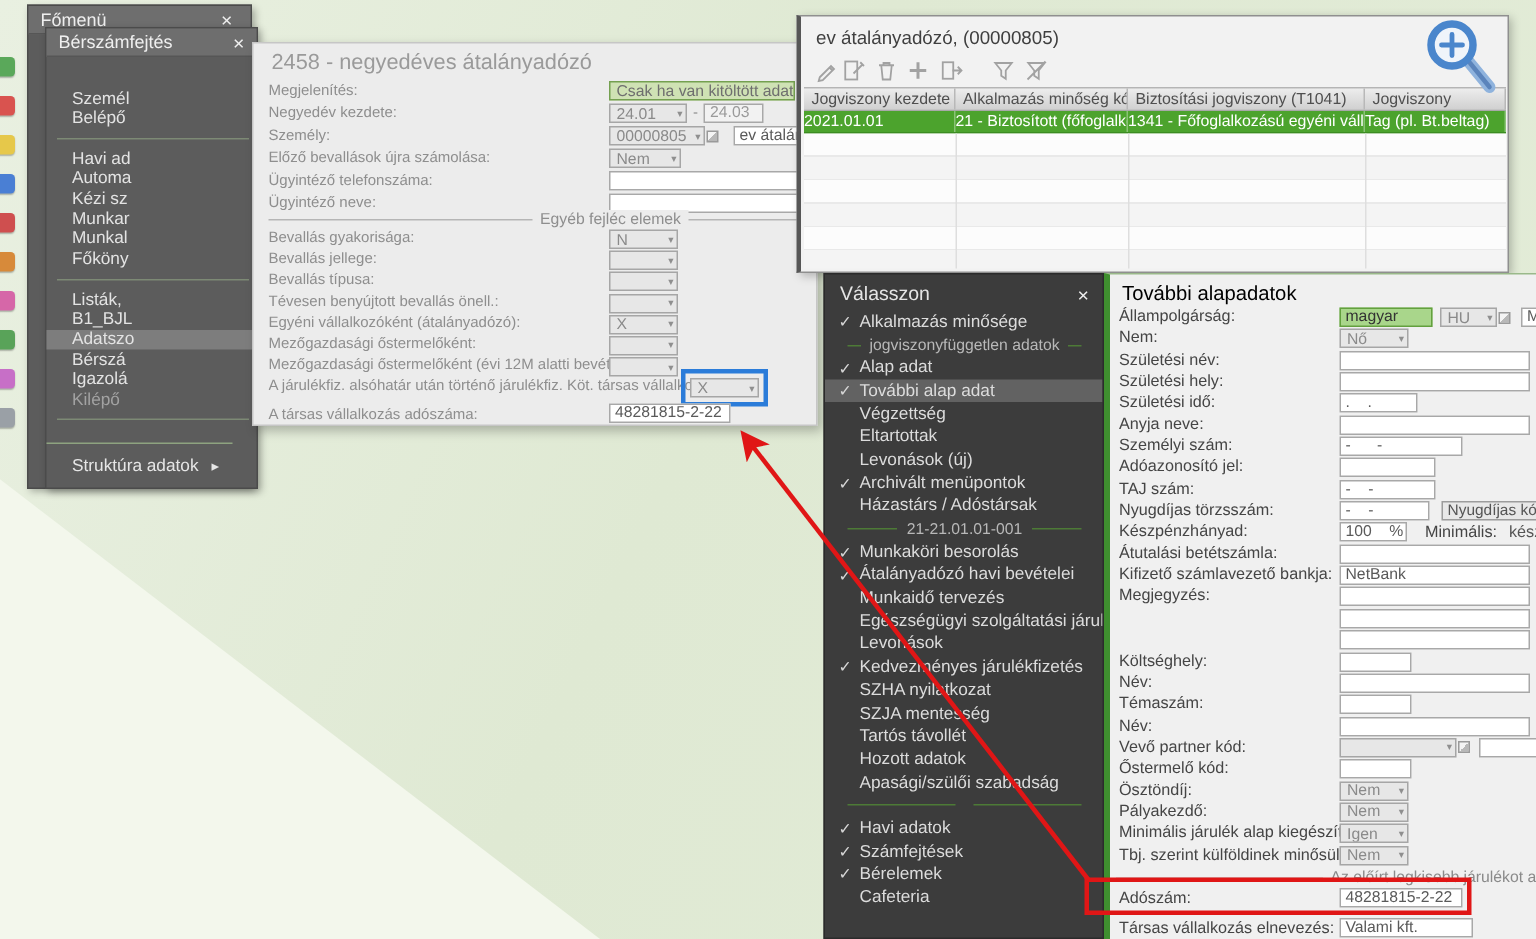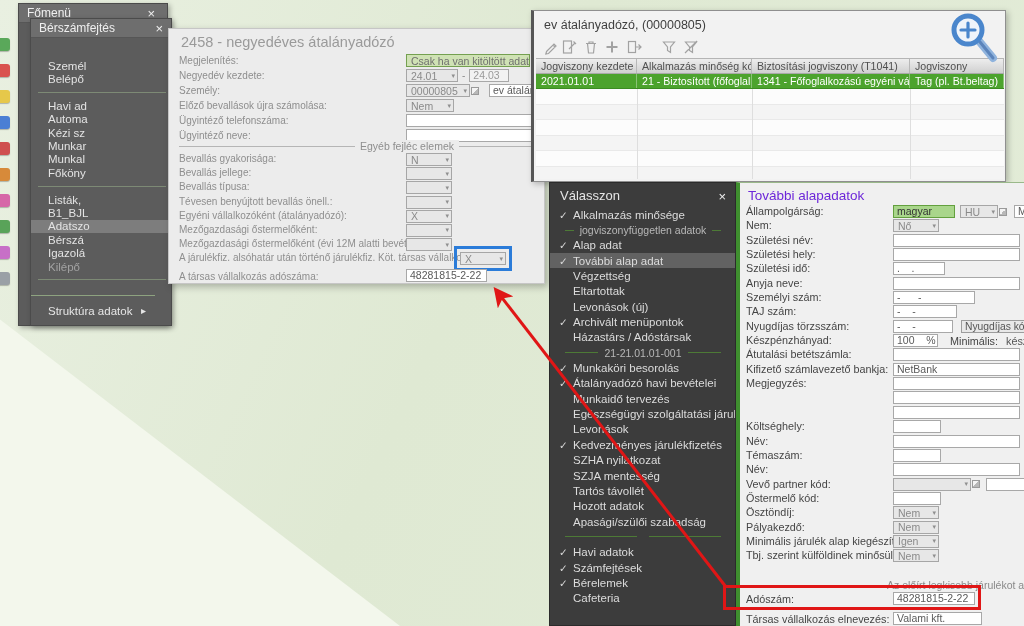--- a/index.html
+++ b/index.html
@@ -67,21 +67,21 @@
   .jtitle{position:absolute;left:10px;top:7px;font-size:12.5px;color:#3f3f3f}
   .toolbar{position:absolute;left:0;top:28px;height:18px;width:100%}
   .tbtn{position:absolute;top:0;width:17px;height:17px}
   .tbtn svg{width:16px;height:16px;stroke:#a2a2a2;fill:none;stroke-width:1.2}
   .thead{position:absolute;left:2px;right:1px;top:47px;height:16px;display:flex;
     background:linear-gradient(#ededed,#d0d0d0);border-top:1px solid #b5b5b5;border-bottom:1px solid #a9a9a9}
   .th{font-size:10.6px;color:#4f4f4f;line-height:14px;padding-left:5px;border-right:1px solid #b8b8b8;
     white-space:nowrap;overflow:hidden}
   .grow{position:absolute;left:2px;right:1px;top:63px;height:15px;display:flex;background:#4ca32d;
     border-bottom:1px solid #3c8c22}
-  .gc{font-size:10.6px;color:#fff;line-height:15px;padding-left:5px;border-right:1px solid rgba(255,255,255,.35);
+  .gc{font-size:10.6px;color:#fff;line-height:15px;border-right:1px solid rgba(255,255,255,.35);
     white-space:nowrap;overflow:hidden}
   .c1{width:101px}.c2{width:115px}.c3{width:158px}.c4{flex:1}
   .trowsarea{position:absolute;left:2px;right:1px;top:78px;bottom:2px;
     background:repeating-linear-gradient(180deg,#fcfcfc 0 14.6px,#e9e9e9 14.6px 15.6px,#f4f4f4 15.6px 30.2px,#e9e9e9 30.2px 31.2px)}
   .cline{position:absolute;top:78px;bottom:2px;width:1px;background:#dedede}
   .magnifier{position:absolute;right:3px;top:0px;width:56px;height:54px}
   
   #vwin{position:absolute;left:549px;top:182px;width:187px;height:444px;background:#3c3c3c;
     border:1px solid #2b2b2b;z-index:6;overflow:hidden}
   .vtitle{position:absolute;left:10px;top:5px;font-size:13px;color:#e5e5e5}
@@ -90,21 +90,21 @@
     white-space:nowrap;overflow:hidden}
   .vitem .chk{width:14px;font-size:10.5px;color:#d8d8d8;visibility:hidden;flex:none}
   .chk::before{content:"✓"}
   .vitem.checked .chk{visibility:visible}
   .vitem.selected{background:#626262}
   .vitem.divider{padding-right:8px;color:#b8b8b8;font-size:10.5px}
   .vitem.divider::before,.vitem.divider::after{content:'';flex:1;height:1px;background:#4d7a36;margin:0 6px}
   
   #rpanel{position:absolute;left:736px;top:182px;width:288px;height:444px;background:#f0f0f0;
     border-left:4px solid #3f8f2f;border-top:1px solid #9ab98a;z-index:6;overflow:hidden}
-  .rtitle{position:absolute;left:8px;top:5px;font-size:13.5px;color:#6d28d9}
+  .rtitle{position:absolute;left:8px;top:5px;font-size:13.5px;color:#000000}
   .arows{position:absolute;left:0;right:0;top:21px}
   .arow{position:relative;height:14.35px}
   .albl{position:absolute;left:6px;line-height:14.35px;font-size:10.8px;color:#454545;white-space:nowrap}
   .actl{position:absolute;left:153px;top:1px;display:flex;align-items:center}
   .inp.greenf{background:#a9d68b;border-color:#63a03e;color:#333}
   .minlbl{font-size:10.8px;color:#454545;margin-left:12px;white-space:nowrap}
   .minval{font-size:10.8px;color:#555;margin-left:8px;white-space:nowrap}
   .btn{background:#e8e8e8;border:1px solid #9c9c9c;height:13px;line-height:11px;font-size:10.3px;
     color:#555;padding:0 3px;margin-left:8px;white-space:nowrap;overflow:hidden;flex:none}
   .rp-div{position:absolute;top:396px;left:4px;right:0;display:flex;align-items:center;
@@ -520,20 +520,26 @@
             <span class="inp w127"></span>
           </span>
       </div>
       <div class="arow">
         <span class="albl">Személyi szám:</span>
         <span class="actl">
             <span class="inp w82">-      -</span>
           </span>
       </div>
       <div class="arow">
+        <span class="albl">Adóazonosító jel:</span>
+        <span class="actl">
+            <span class="inp w64"></span>
+          </span>
+      </div>
+      <div class="arow">
         <span class="albl">TAJ szám:</span>
         <span class="actl">
             <span class="inp w64">-    -</span>
           </span>
       </div>
       <div class="arow">
         <span class="albl">Nyugdíjas törzsszám:</span>
         <span class="actl">
           <span class="inp w60">-    -</span>
           <span class="btn w70">Nyugdíjas kód</span>

